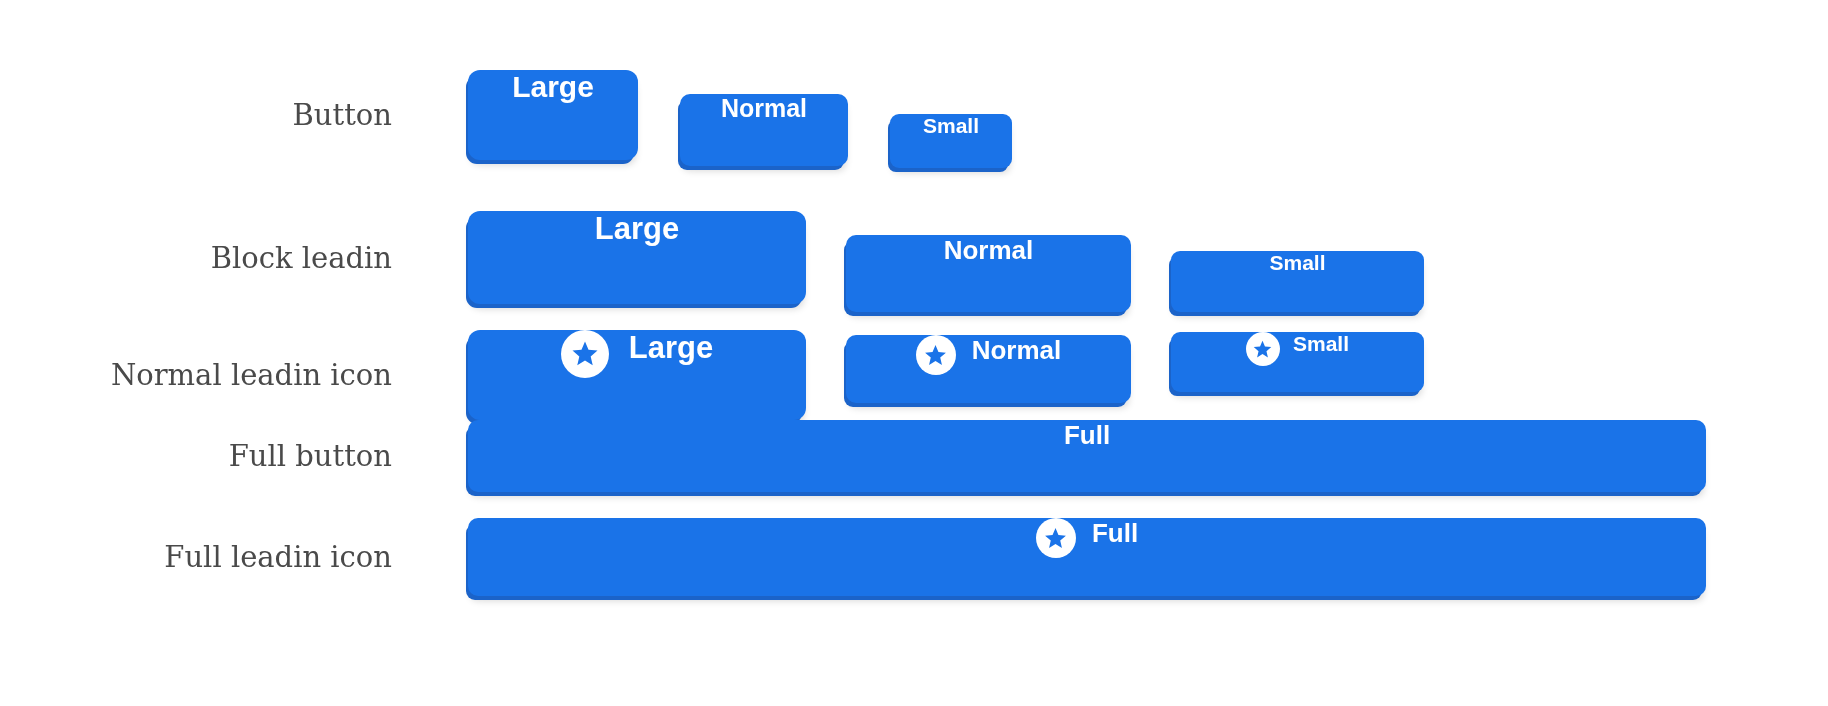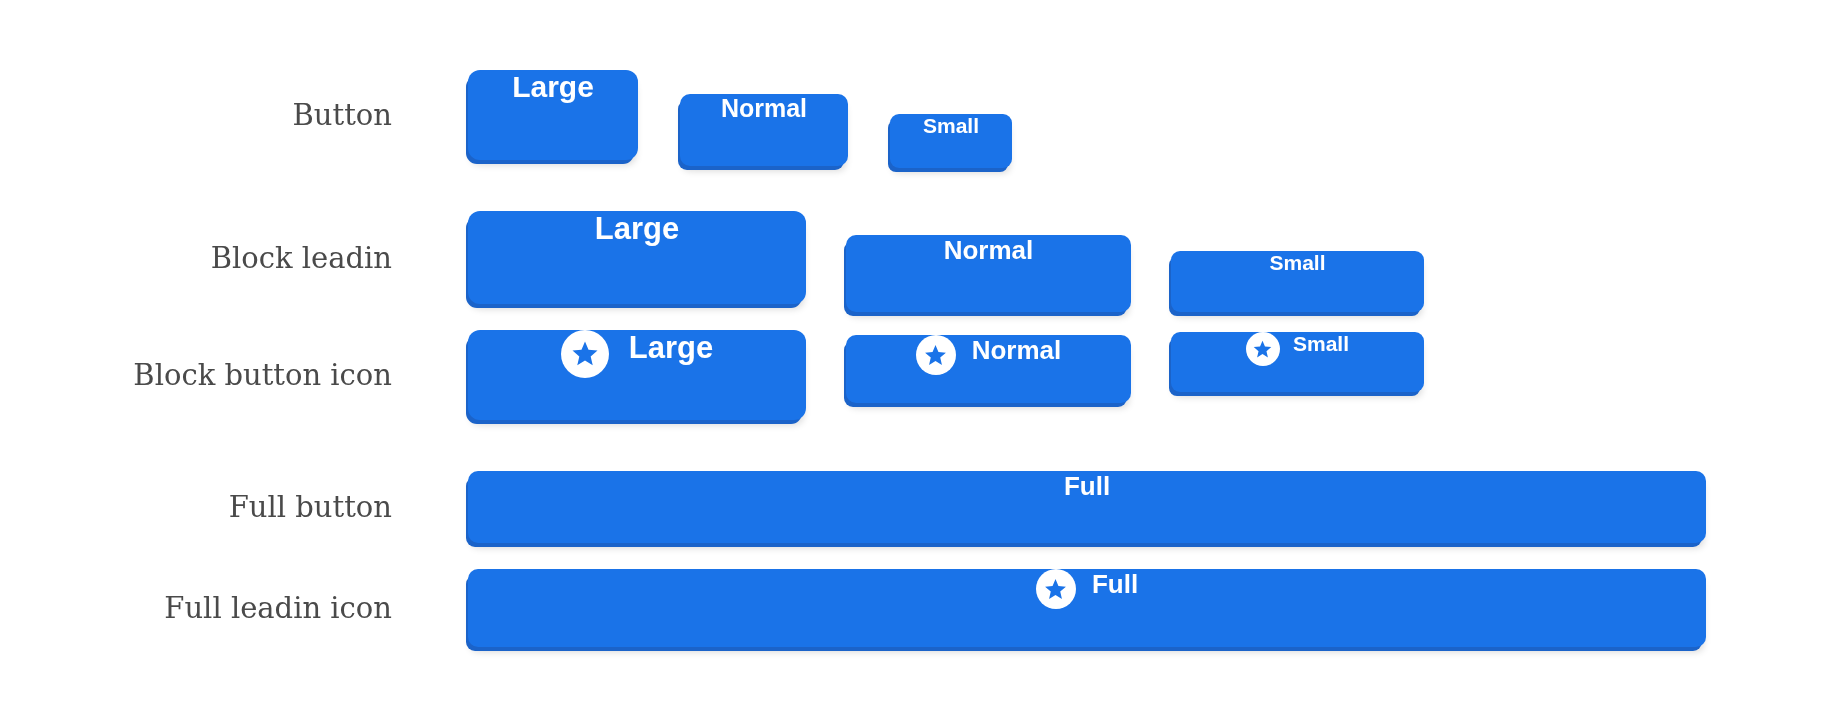--- a/index.html
+++ b/index.html
@@ -59,21 +59,21 @@
   .leadin-md { width: 285px; height: 68px; font-size: 26px; border-radius: 10px; transform: translateY(5px); }
   .leadin-sm { width: 253px; height: 60px; font-size: 21px; border-radius: 9px;  transform: translateY(2px); }
 
   
   .full-btn        { width: 1238px; height: 72px; font-size: 26px; border-radius: 10px; }
   .full-leadin-btn { width: 1238px; height: 78px; font-size: 26px; border-radius: 10px; }
 
   .row-1 { margin-top: 70px; }
   .row-2 { margin-top: 51px; }
   .row-3 { margin-top: 26px; }
-  .row-4 { margin-top: 51px; }
+  .row-4 { }
   .row-5 { margin-top: 26px; }
 
   .icon-circle {
     background: #ffffff;
     border-radius: 50%;
     display: flex;
     align-items: center;
     justify-content: center;
     flex: 0 0 auto;
   }
@@ -116,21 +116,21 @@
       <button class="btn block-md">
         <span>Normal</span>
       </button>
       <button class="btn block-sm">
         <span>Small</span>
       </button>
     </div>
   </div>
 
   <div class="row row-3">
-    <div class="label-col">Block button icon</div>
+    <div class="label-col">Normal leadin icon</div>
     <div class="btn-col align-start g2">
       <button class="btn leadin-lg">
         <span class="icon-circle ic-lg">
           <svg viewBox="0 0 24 24">
               <path fill="#1a73e8" d="M12 17.27 18.18 21l-1.64-7.03L22 9.24l-7.19-.61L12 2 9.19 8.63 2 9.24l5.46 4.73L5.82 21z"></path>
             </svg>
         </span>
         <span>Large</span>
       </button>
       <button class="btn leadin-md">

